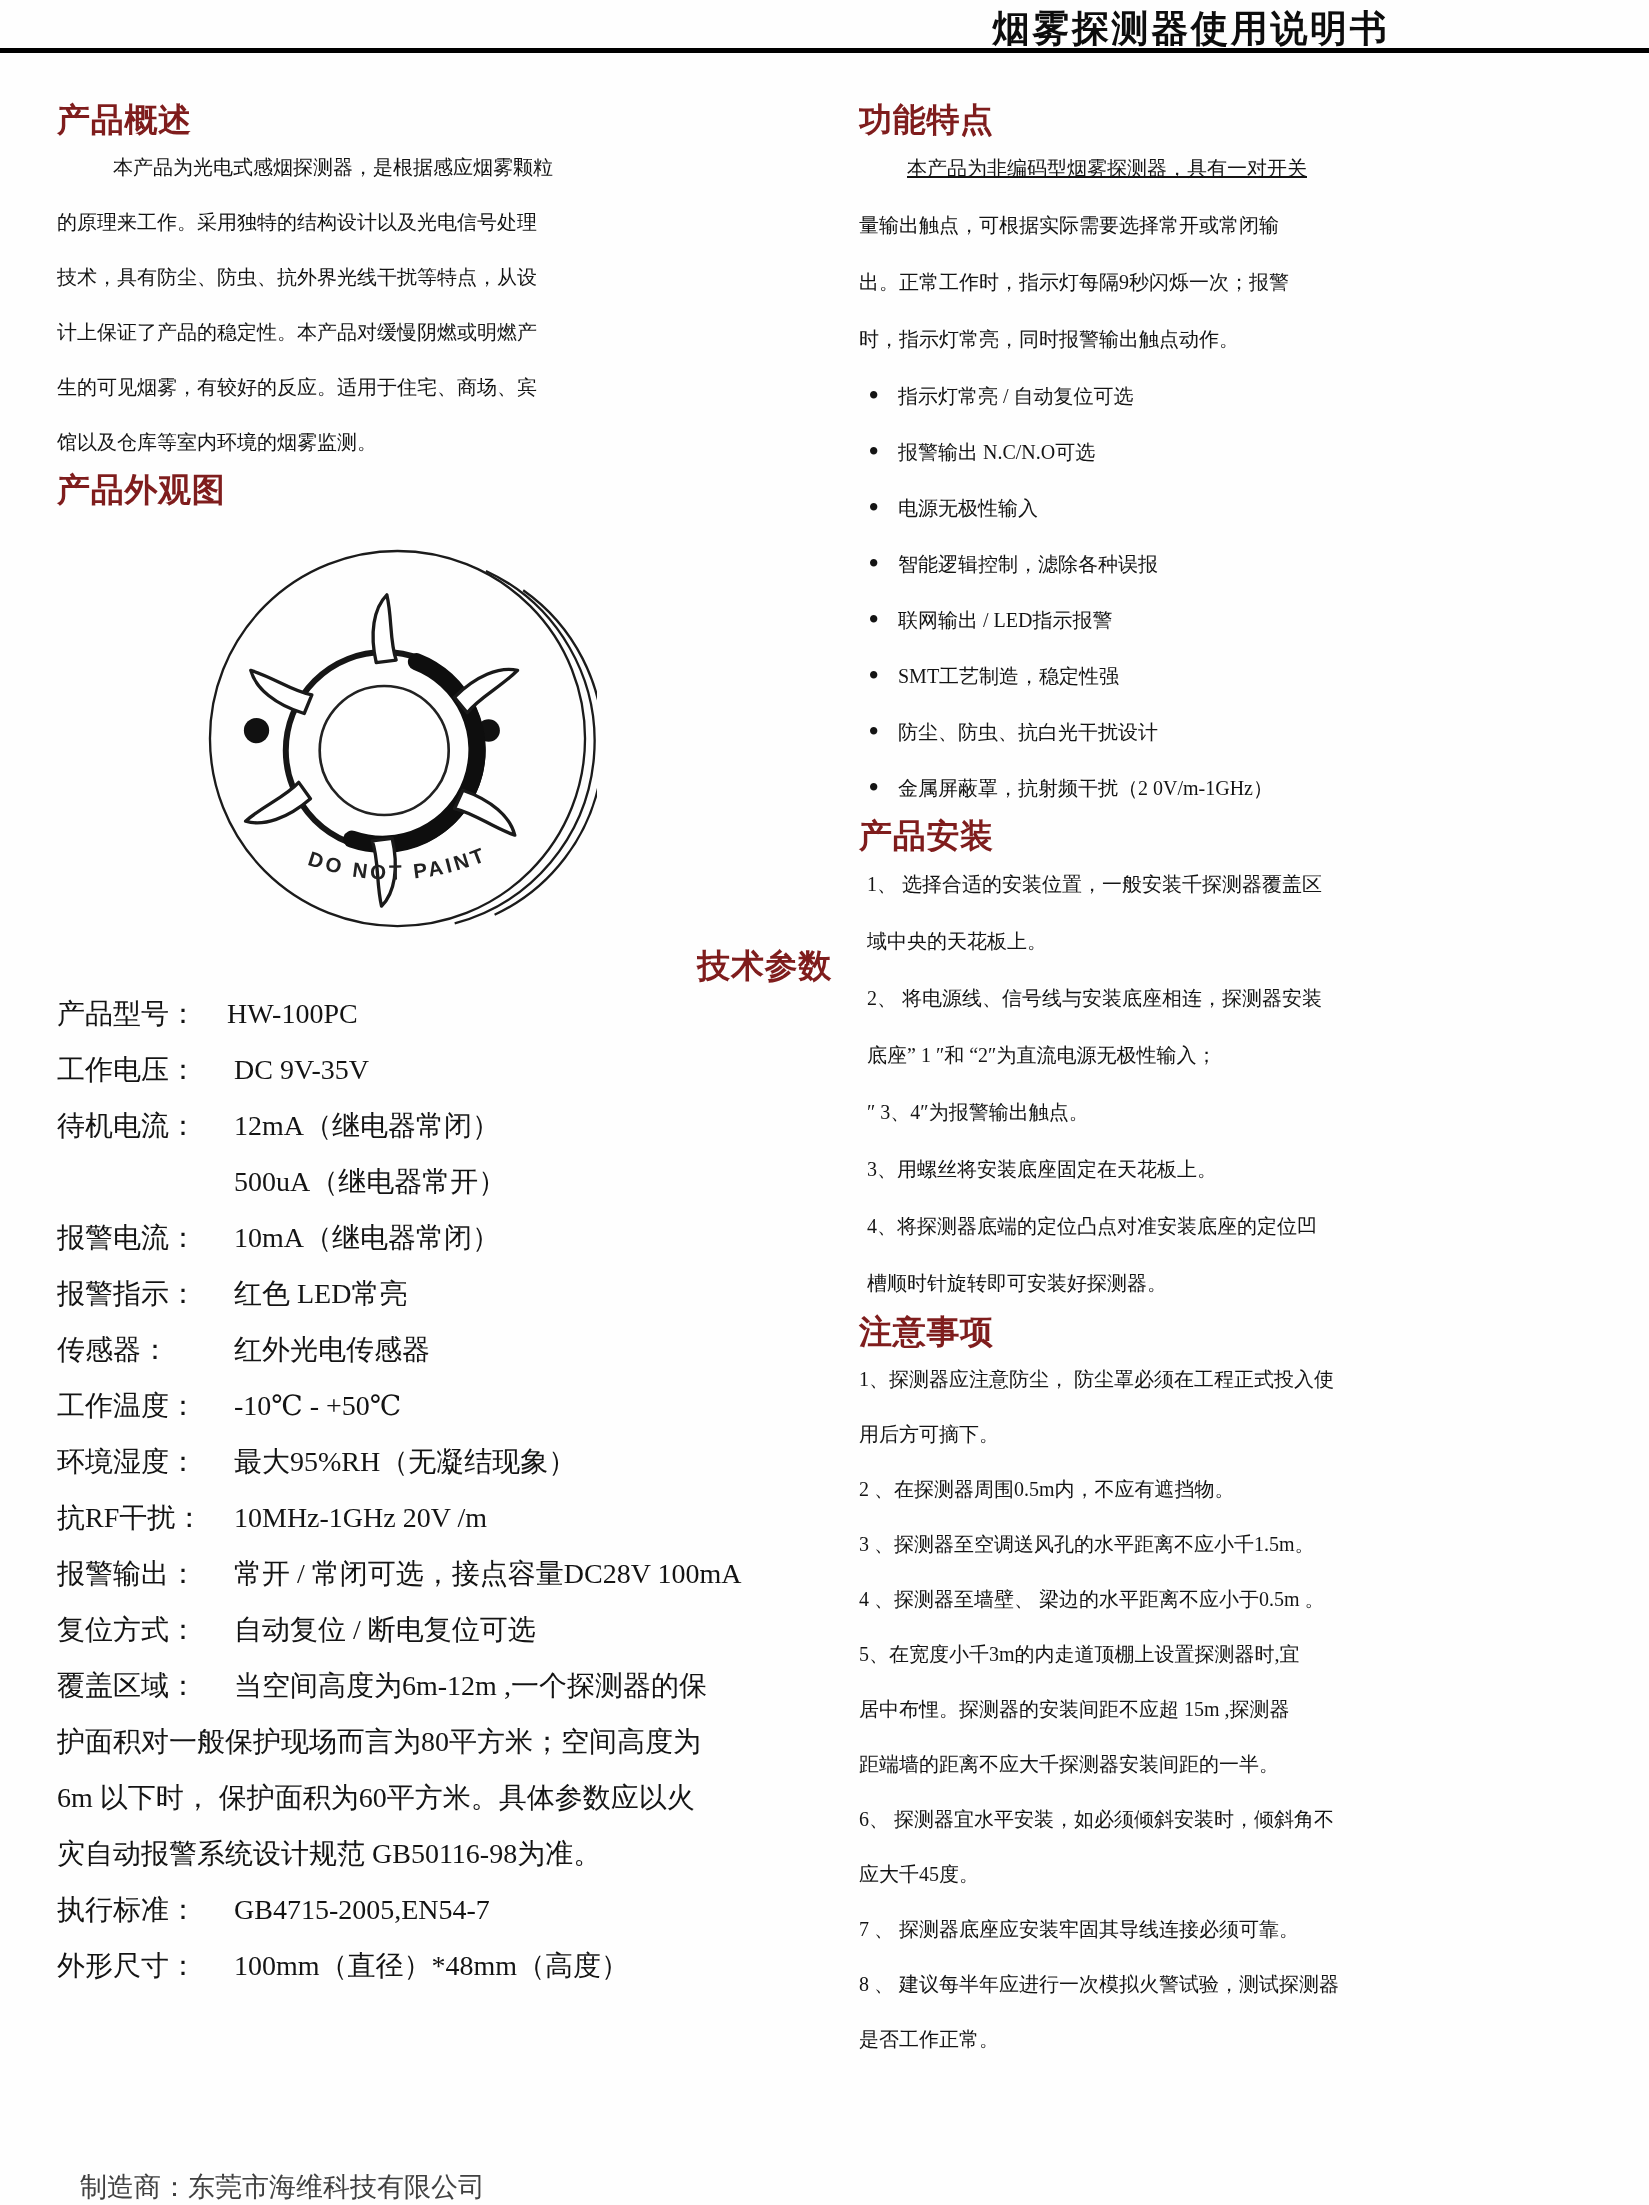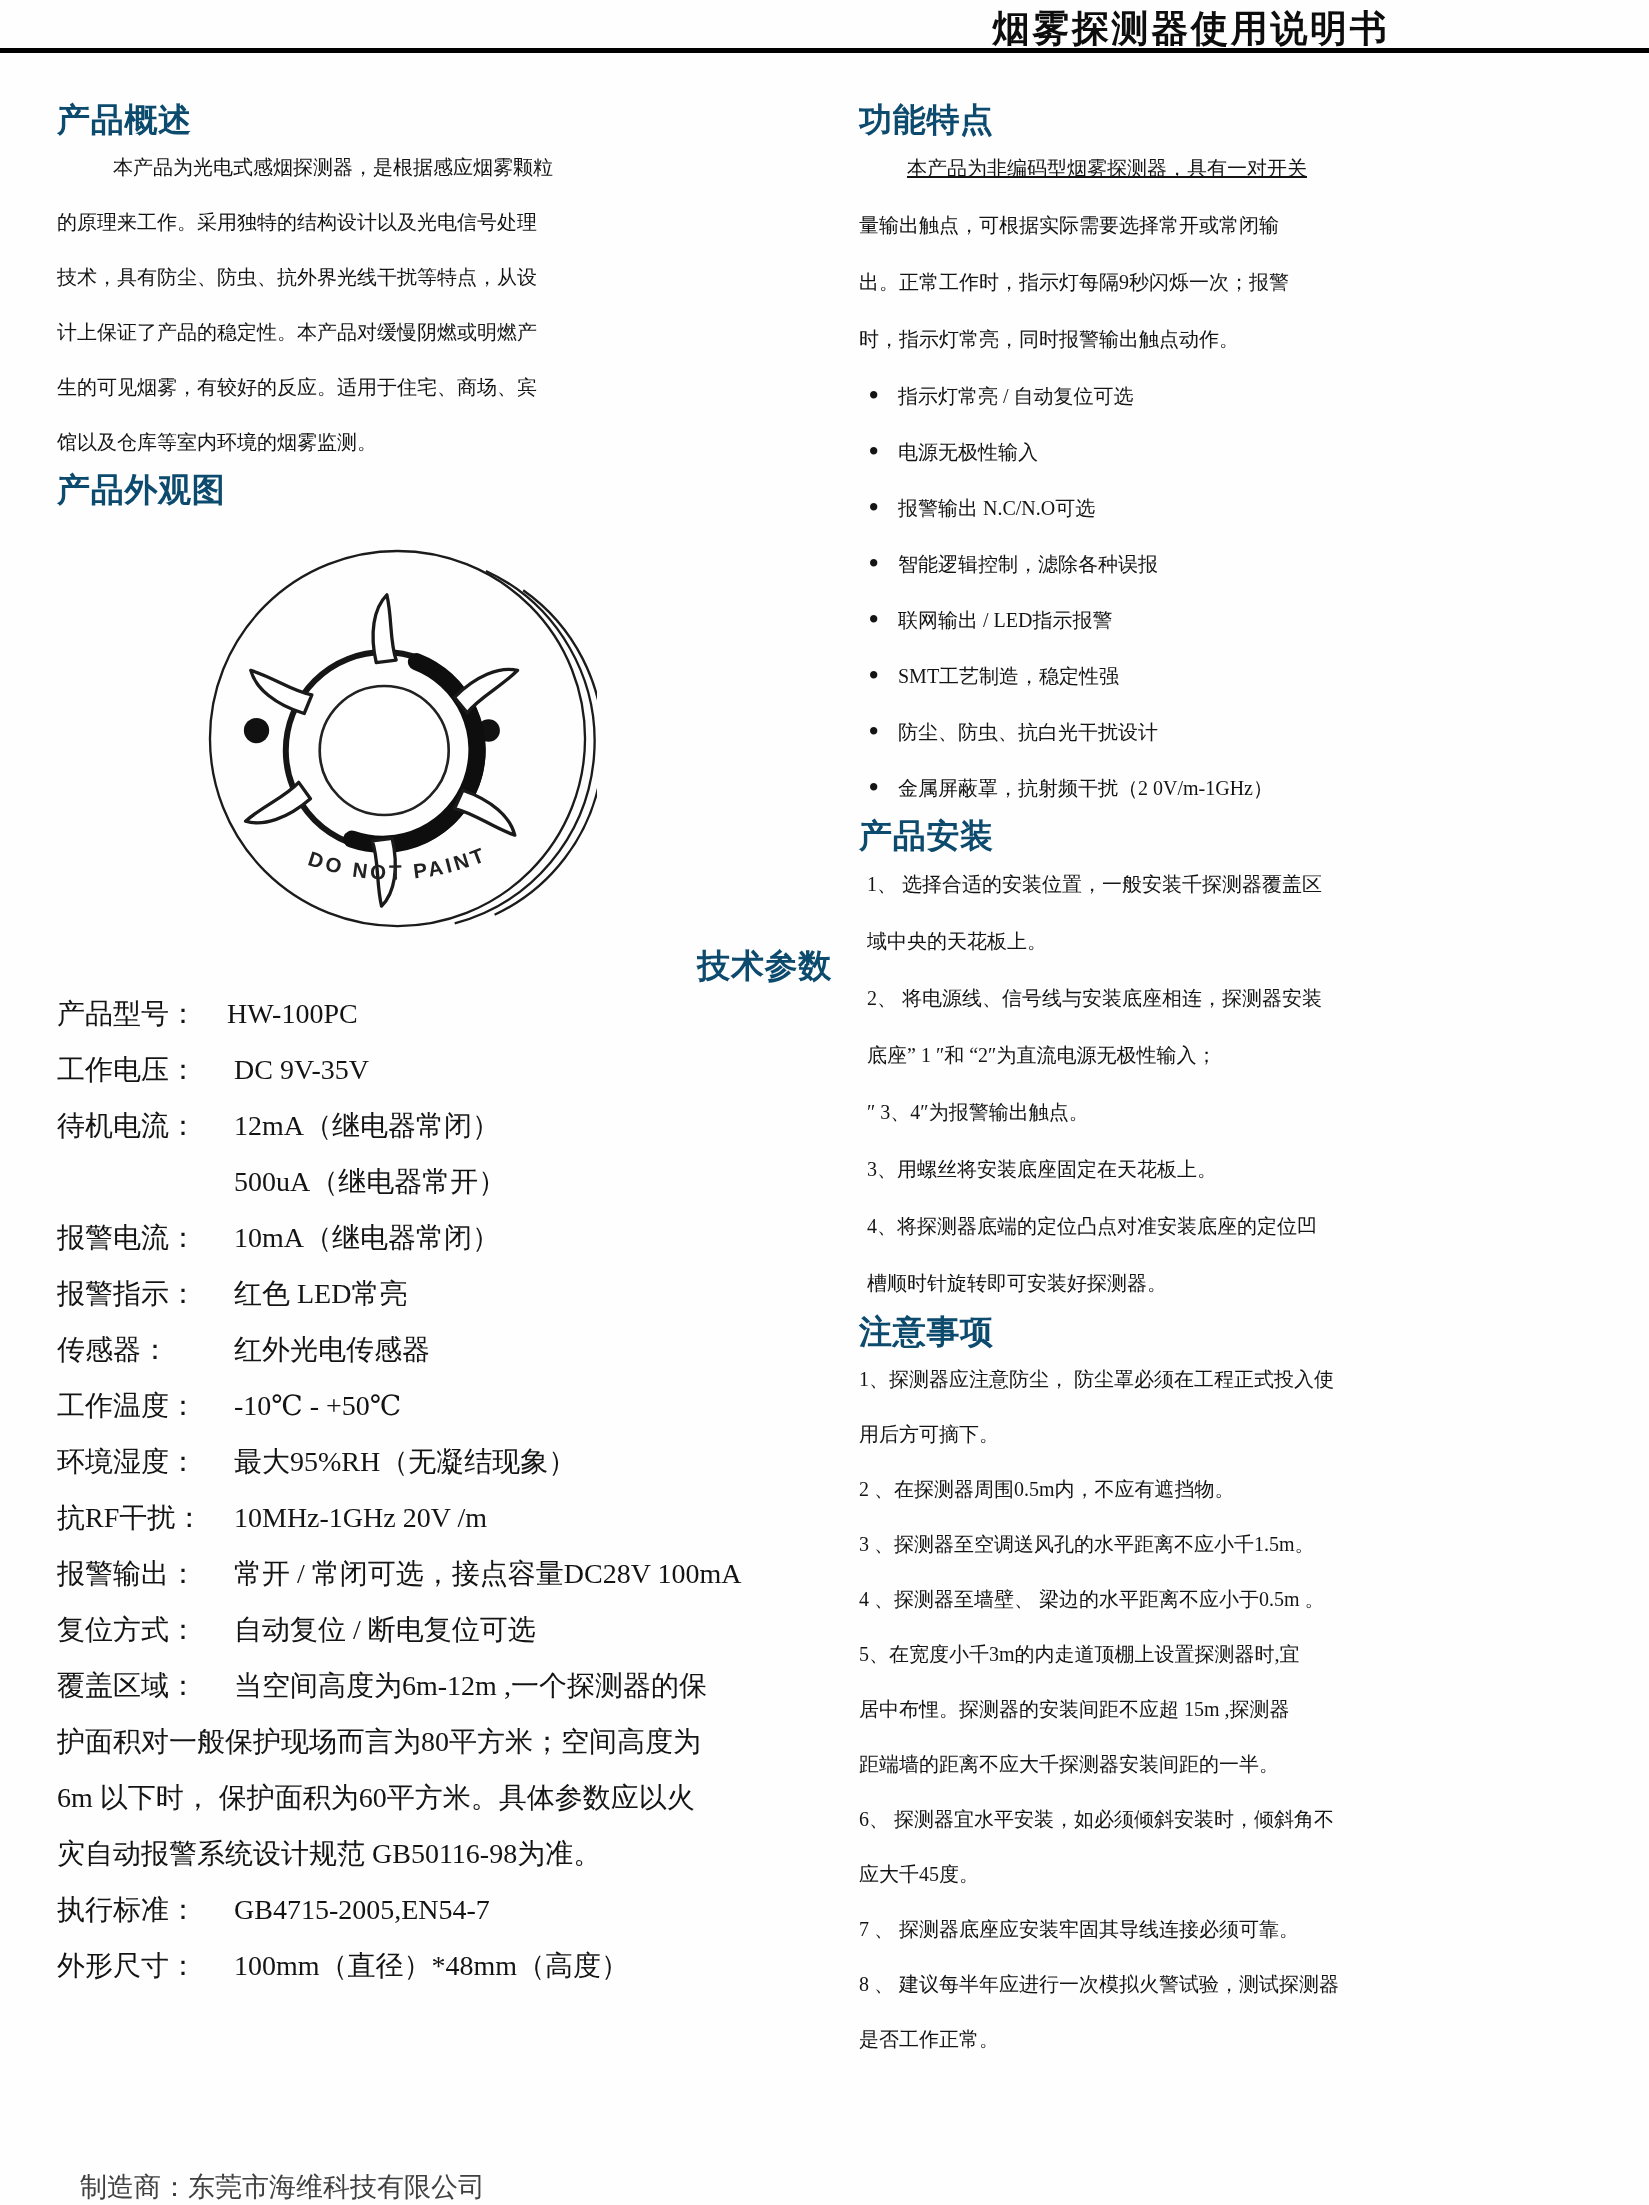--- a/index.html
+++ b/index.html
@@ -22,21 +22,21 @@
   .header-rule {
     position: absolute; top: 48px; left: 0;
     width: 1649px; height: 4.7px; background: #000;
   }
   .col { position: absolute; top: 100px; }
   .col-left  { left: 57px;  width: 775px; }
   .col-right { left: 859px; width: 782px; }
   h2.sec-heading {
     font-family: "Liberation Sans", "DejaVu Sans", sans-serif;
     font-weight: 700; font-size: 33px; line-height: 40px;
-    margin: 0; color: #0c4a6e; letter-spacing: 0.7px;
+    margin: 0; color: #7f1d1d; letter-spacing: 0.7px;
   }
   .line { font-size: 20px; white-space: pre; }
   
   .h-overview { margin-bottom: 24px; }
   .para-left .line { line-height: 55px; }
   .para-left .line:first-child { padding-left: 56px; }
   .h-appearance { margin-top: 22.6px; }
   .detector-figure { margin-top: 29px; margin-left: 141px; width: 399px; height: 407px; }
   .h-specs { margin-top: 33px; margin-bottom: 24px; text-align: right; }
   .specs .line, .specs .spec-row { line-height: 56px; font-size: 28px; white-space: pre; }
@@ -139,22 +139,22 @@
 <div class="col col-right">
   <h2 class="sec-heading h-features">功能特点</h2>
   <div class="para-right">
       <div class="line">本产品为非编码型烟雾探测器，具有一对开关</div>
       <div class="line">量输出触点，可根据实际需要选择常开或常闭输</div>
       <div class="line">出。正常工作时，指示灯每隔9秒闪烁一次；报警</div>
       <div class="line">时，指示灯常亮，同时报警输出触点动作。</div>
     </div>
   <div class="bullets">
       <div class="line">指示灯常亮 / 自动复位可选</div>
+      <div class="line">报警输出 N.C/N.O可选</div>
       <div class="line">电源无极性输入</div>
-      <div class="line">报警输出 N.C/N.O可选</div>
       <div class="line">智能逻辑控制，滤除各种误报</div>
       <div class="line">联网输出 / LED指示报警</div>
       <div class="line">SMT工艺制造，稳定性强</div>
       <div class="line">防尘、防虫、抗白光干扰设计</div>
       <div class="line">金属屏蔽罩，抗射频干扰（2 0V/m-1GHz）</div>
     </div>
 
   <h2 class="sec-heading h-install">产品安装</h2>
   <div class="install-list">
       <div class="line">1、 选择合适的安装位置，一般安装千探测器覆盖区</div>

